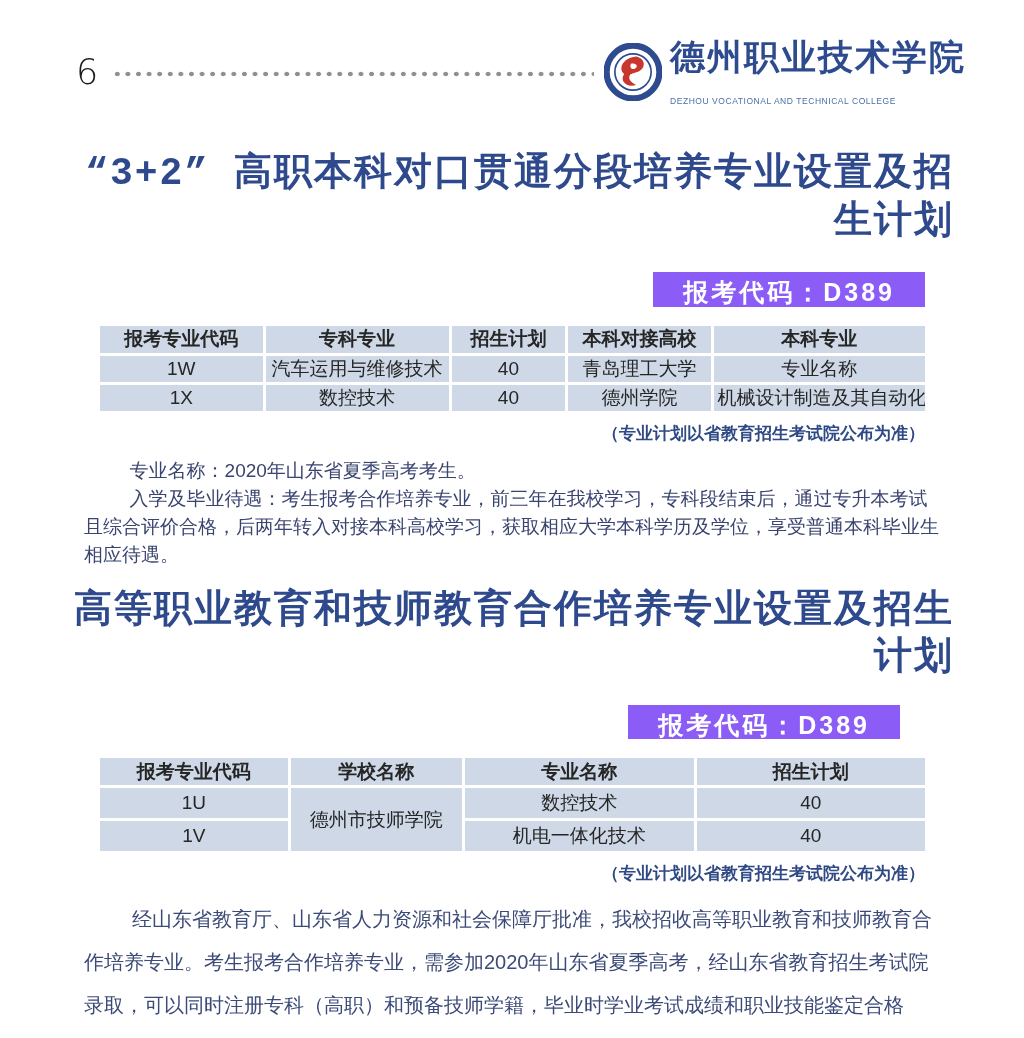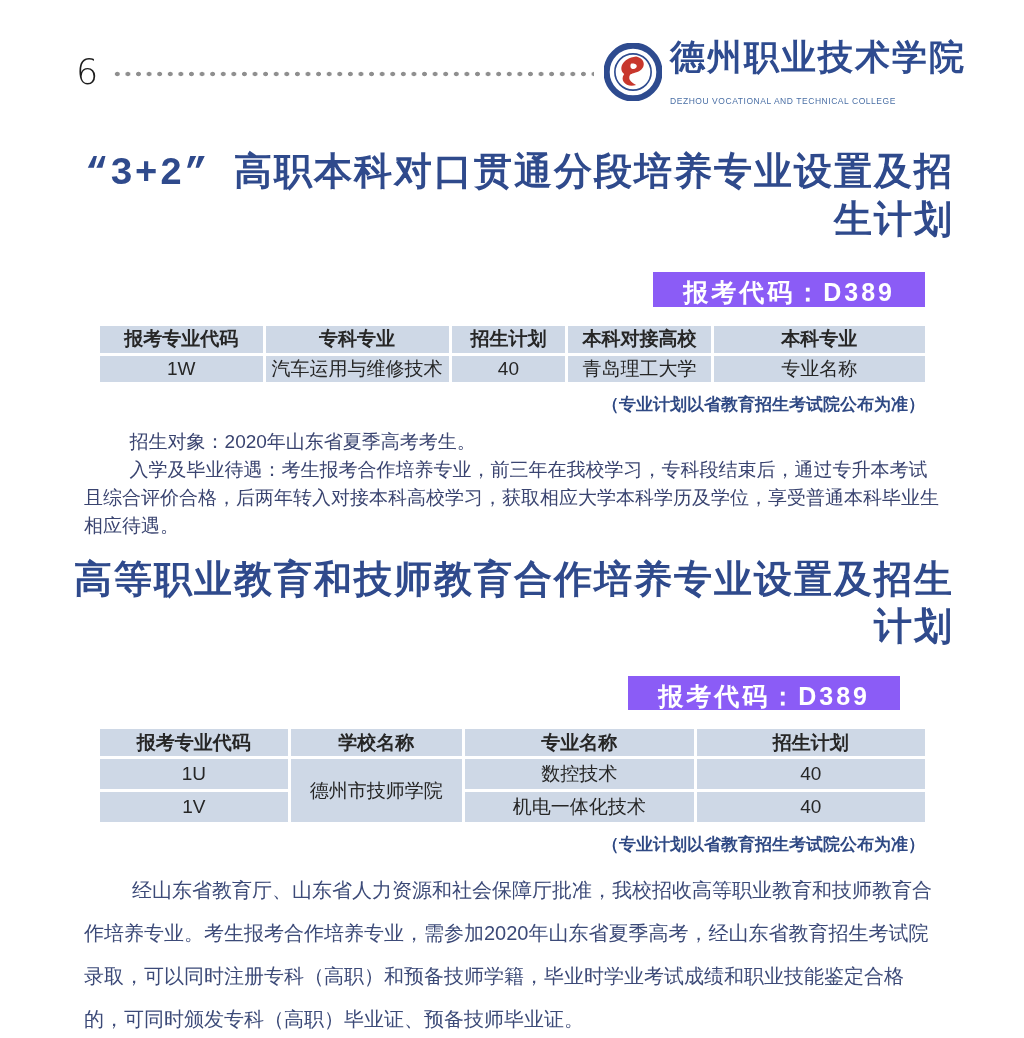--- a/index.html
+++ b/index.html
@@ -131,27 +131,34 @@
     <th>本科对接高校</th>
     <th>本科专业</th>
   </tr>
   <tr>
     <td>1W</td>
     <td>汽车运用与维修技术</td>
     <td>40</td>
     <td>青岛理工大学</td>
     <td>专业名称</td>
   </tr>
+  <tr>
+    <td>1X</td>
+    <td>数控技术</td>
+    <td>40</td>
+    <td>德州学院</td>
+    <td>机械设计制造及其自动化</td>
+  </tr>
 </tbody>
   </table>
 
 <div class="note">（专业计划以省教育招生考试院公布为准）</div>
 
 <div class="para1">
-  <p>招生对象：2020年山东省夏季高考考生。</p>
+  <p>专业名称：2020年山东省夏季高考考生。</p>
   <p>入学及毕业待遇：考生报考合作培养专业，前三年在我校学习，专科段结束后，通过专升本考试且综合评价合格，后两年转入对接本科高校学习，获取相应大学本科学历及学位，享受普通本科毕业生相应待遇。</p>
 </div>
 
 <h1 class="sec-title second">高等职业教育和技师教育合作培养专业设置及招生计划</h1>
 
 <div class="badge-row two">
   <span class="badge">报考代码：D389</span>
 </div>
 
 <table class="t2">

